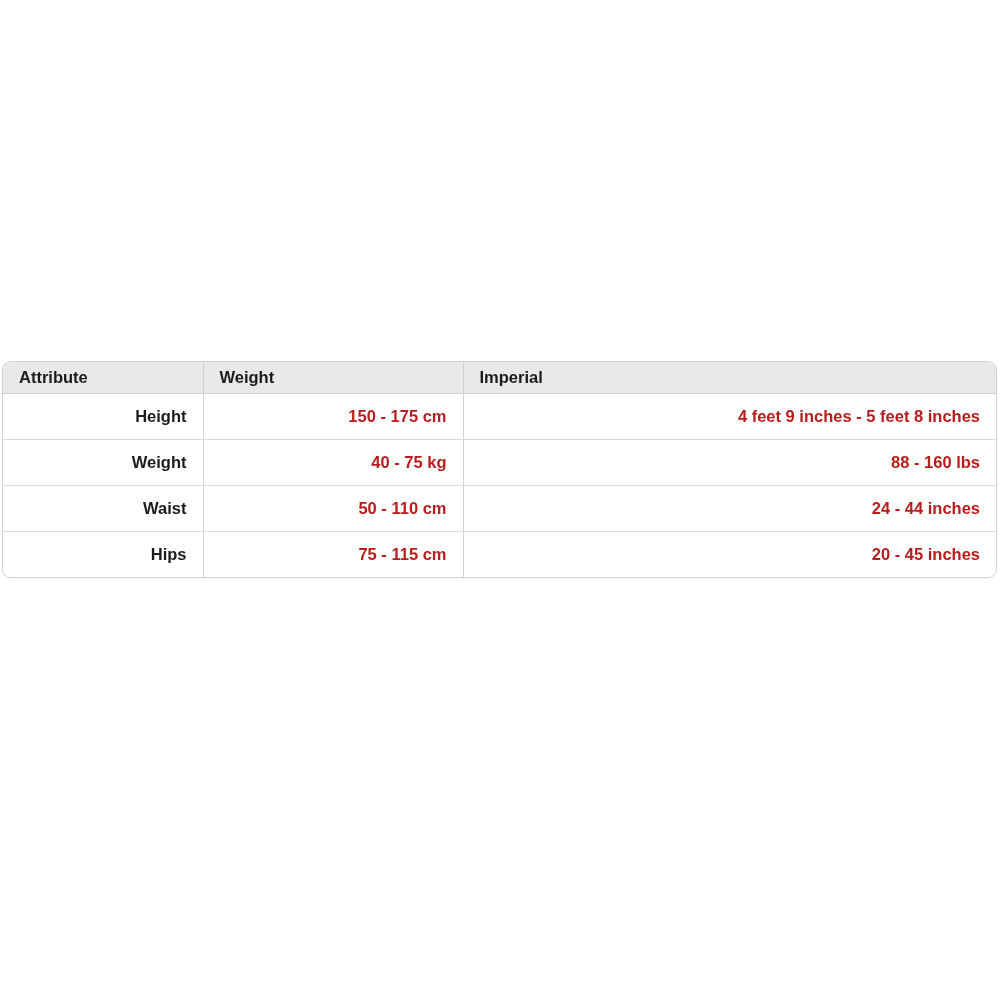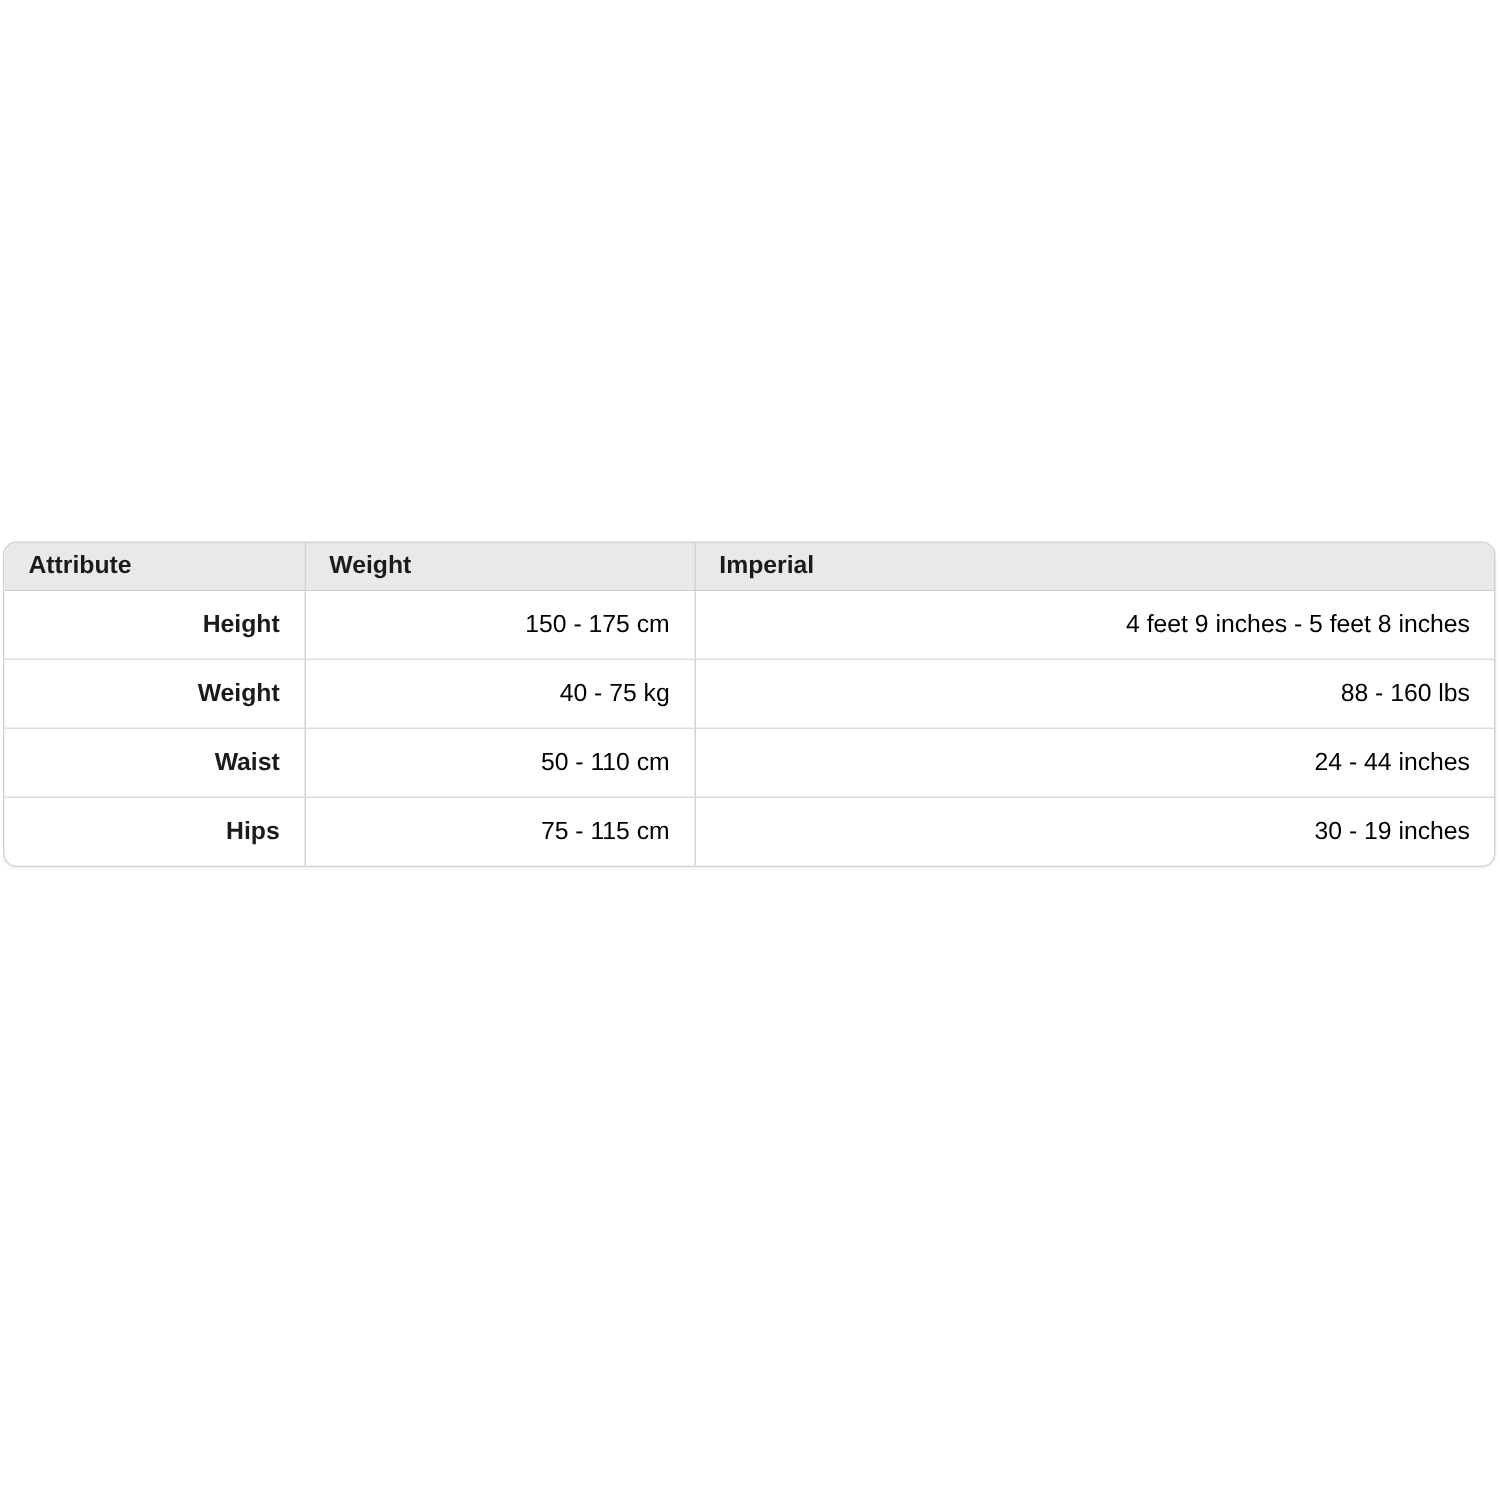--- a/index.html
+++ b/index.html
@@ -54,22 +54,22 @@
     border-bottom: 1px solid #dcdcdc;
     background: #ffffff;
     text-align: right;
     box-sizing: border-box;
     white-space: nowrap;
   }
   tbody th {
     font-weight: 700;
   }
   tbody td {
-    font-weight: 400;
-    color: #000000;
+    font-weight: 700;
+    color: #b91c1c;
   }
   tbody tr:last-child th,
   tbody tr:last-child td {
     border-bottom: none;
   }
 </style>
 </head>
 <body>
 
 <div class="table-container">
@@ -98,17 +98,17 @@
         <td>88 - 160 lbs</td>
       </tr>
       <tr>
         <th>Waist</th>
         <td>50 - 110 cm</td>
         <td>24 - 44 inches</td>
       </tr>
       <tr>
         <th>Hips</th>
         <td>75 - 115 cm</td>
-        <td>30 - 19 inches</td>
+        <td>20 - 45 inches</td>
       </tr>
     </tbody>
   </table>
 </div>
 
 </body></html>

